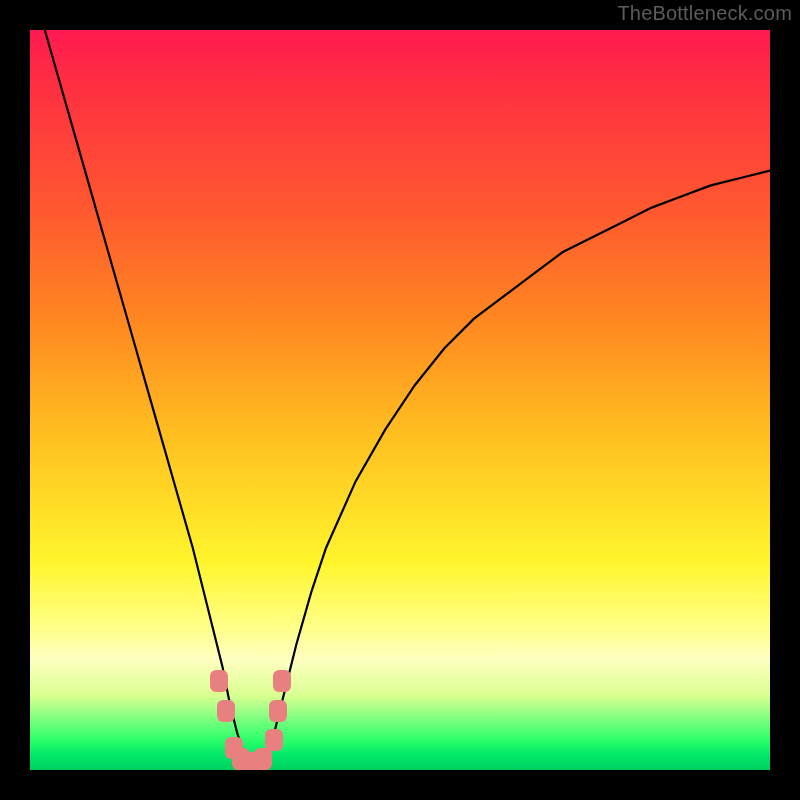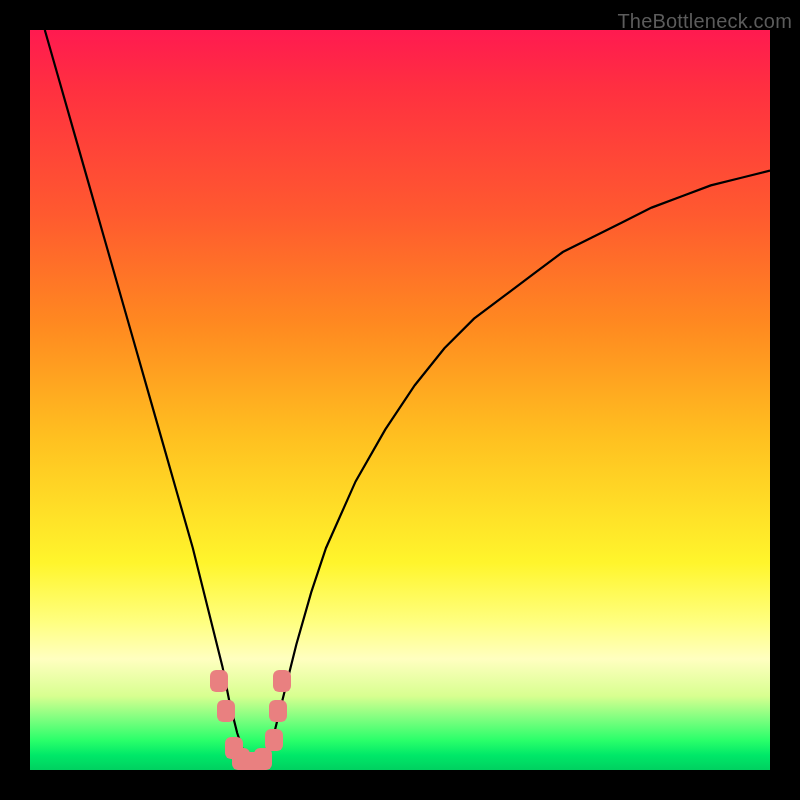--- a/index.html
+++ b/index.html
@@ -39,21 +39,20 @@
     );
   }
   .watermark {
     position: absolute;
     top: 2px;
     right: 8px;
     color: #5c5c5c;
     font-size: 20px;
     letter-spacing: 0.2px;
     font-weight: 400;
-    margin-top: 8px;
   }
   svg.curve {
     position: absolute;
     left: 0; top: 0;
     width: 740px; height: 740px;
   }
   .marker {
     position: absolute;
     background: #e98080;
     border-radius: 6px;

